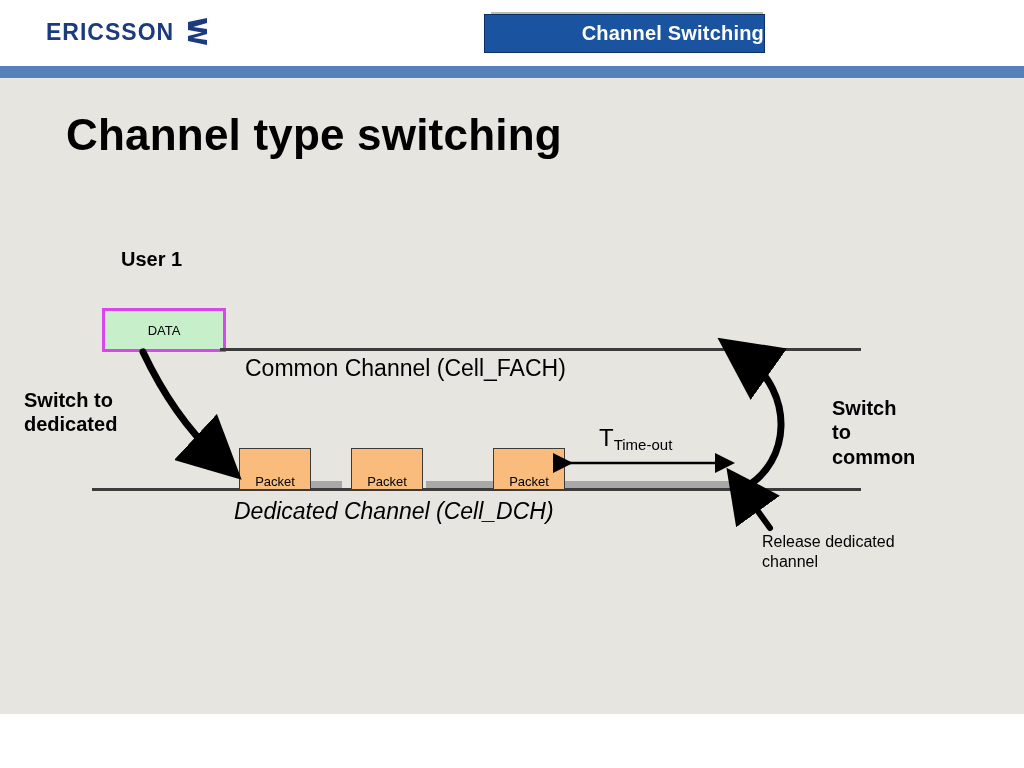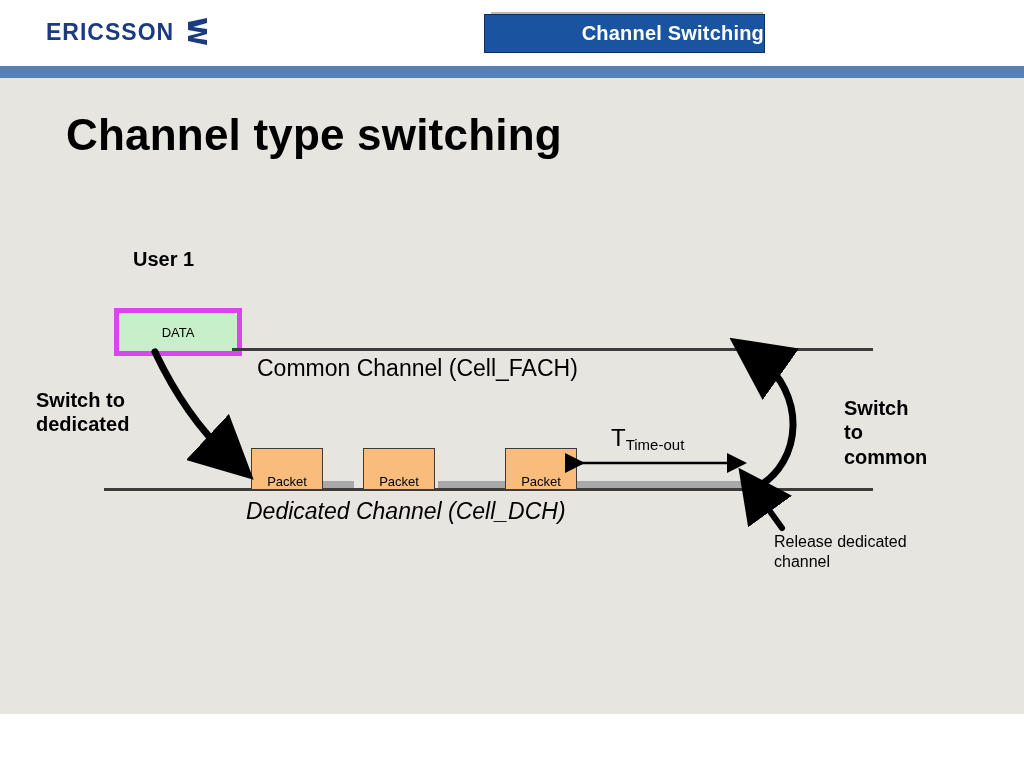--- a/index.html
+++ b/index.html
@@ -88,36 +88,36 @@
     left: 46px; top: 110px;
     font-size: 44px;
     font-weight: bold;
     color: #000000;
     letter-spacing: 0.2px;
     margin-left: 20px;
   }
   
   .diagram {
     position: absolute;
-    left: 14px; top: 0;
+    left: 2px; top: 0;
     width: 816px; height: 768px;
   }
   .user-label {
     position: absolute;
     left: 119px; top: 248px;
     font-size: 20px;
     font-weight: bold;
     color: #000000;
   }
   .data-box {
     position: absolute;
     left: 100px; top: 308px;
     width: 118px; height: 38px;
     background: #c7efc9;
-    border: 5px solid #d946ef;
+    border: 3px solid #d946ef;
     display: flex;
     align-items: center;
     justify-content: center;
     font-size: 13px;
     color: #000000;
   }
   .line-common {
     position: absolute;
     left: 218px; top: 348px;
     width: 641px; height: 3px;

